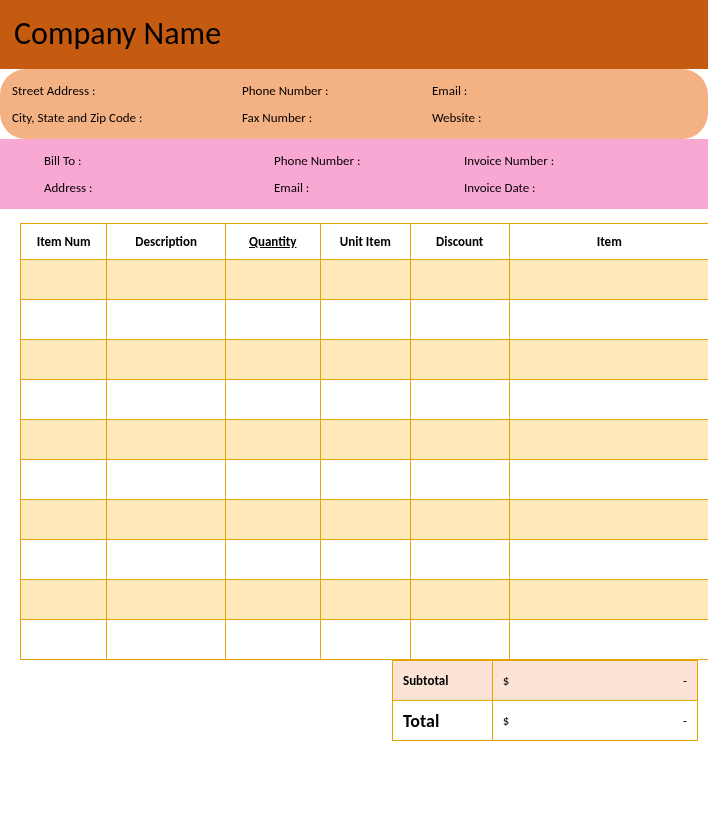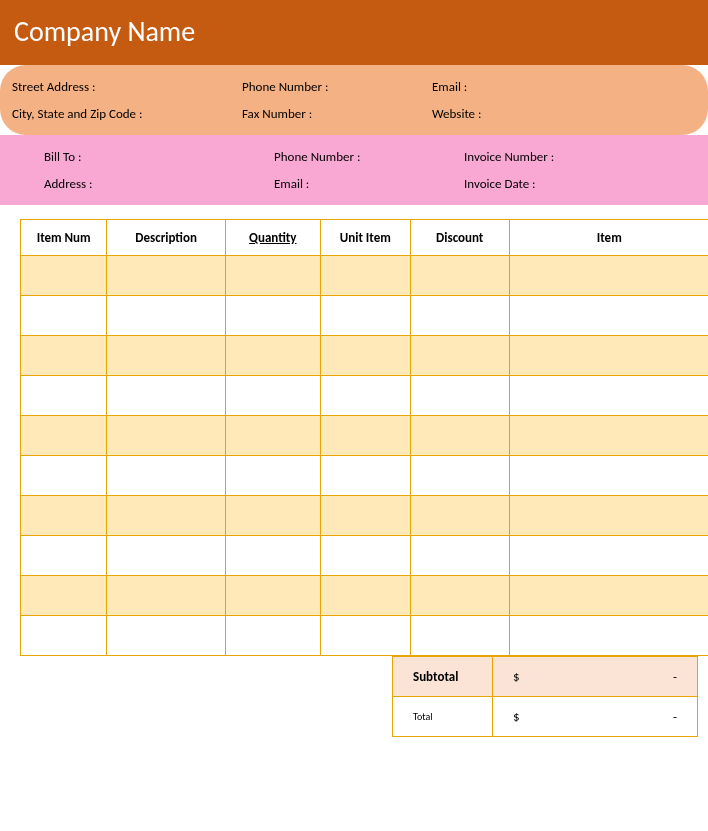--- a/index.html
+++ b/index.html
@@ -5,22 +5,22 @@
   * { box-sizing: border-box; margin: 0; padding: 0; }
   body {
     font-family: Calibri, Arial, sans-serif;
     font-size: 13px;
     color: #000;
     width: 708px;
     background: #fff;
   }
   .header-title {
     background: #c55a11;
-    color: #ffffff;
-    font-size: 28px;
+    color: #000000;
+    font-size: 32px;
     padding: 14px 14px 16px 14px;
   }
   .info-block {
     display: grid;
     grid-template-columns: 230px 190px 1fr;
     padding: 8px 10px;
   }
   .info-block > div { padding: 6px 2px; }
   .info1 { background: #f4b183; border-radius: 26px; }
   .info2 { background: #f9a8d4; padding-left: 42px; }
@@ -54,27 +54,27 @@
   .col-price    { width: 206px; }
 
   table.totals {
     border-collapse: collapse;
     margin-left: 392px;
     width: 306px;
   }
   table.totals td {
     border: 1px solid #e6a500;
     height: 40px;
-    padding: 6px 20px;
+    padding: 6px 10px;
   }
   .t-label  { width: 100px; font-weight: bold; }
   .t-value  { width: 206px; }
   .t-shade  { background: #fbe4d5; }
   .val-wrap { display: flex; justify-content: space-between; }
-  .total-big { font-weight: normal; font-size: 10px; }
+  .total-big { font-weight: bold; font-size: 18px; }
 </style>
 </head>
 <body>
 
 <div class="header-title">
   <span>Company Name</span>
 </div>
 
 <div class="info-block info1">
   <div>Street Address :</div>

